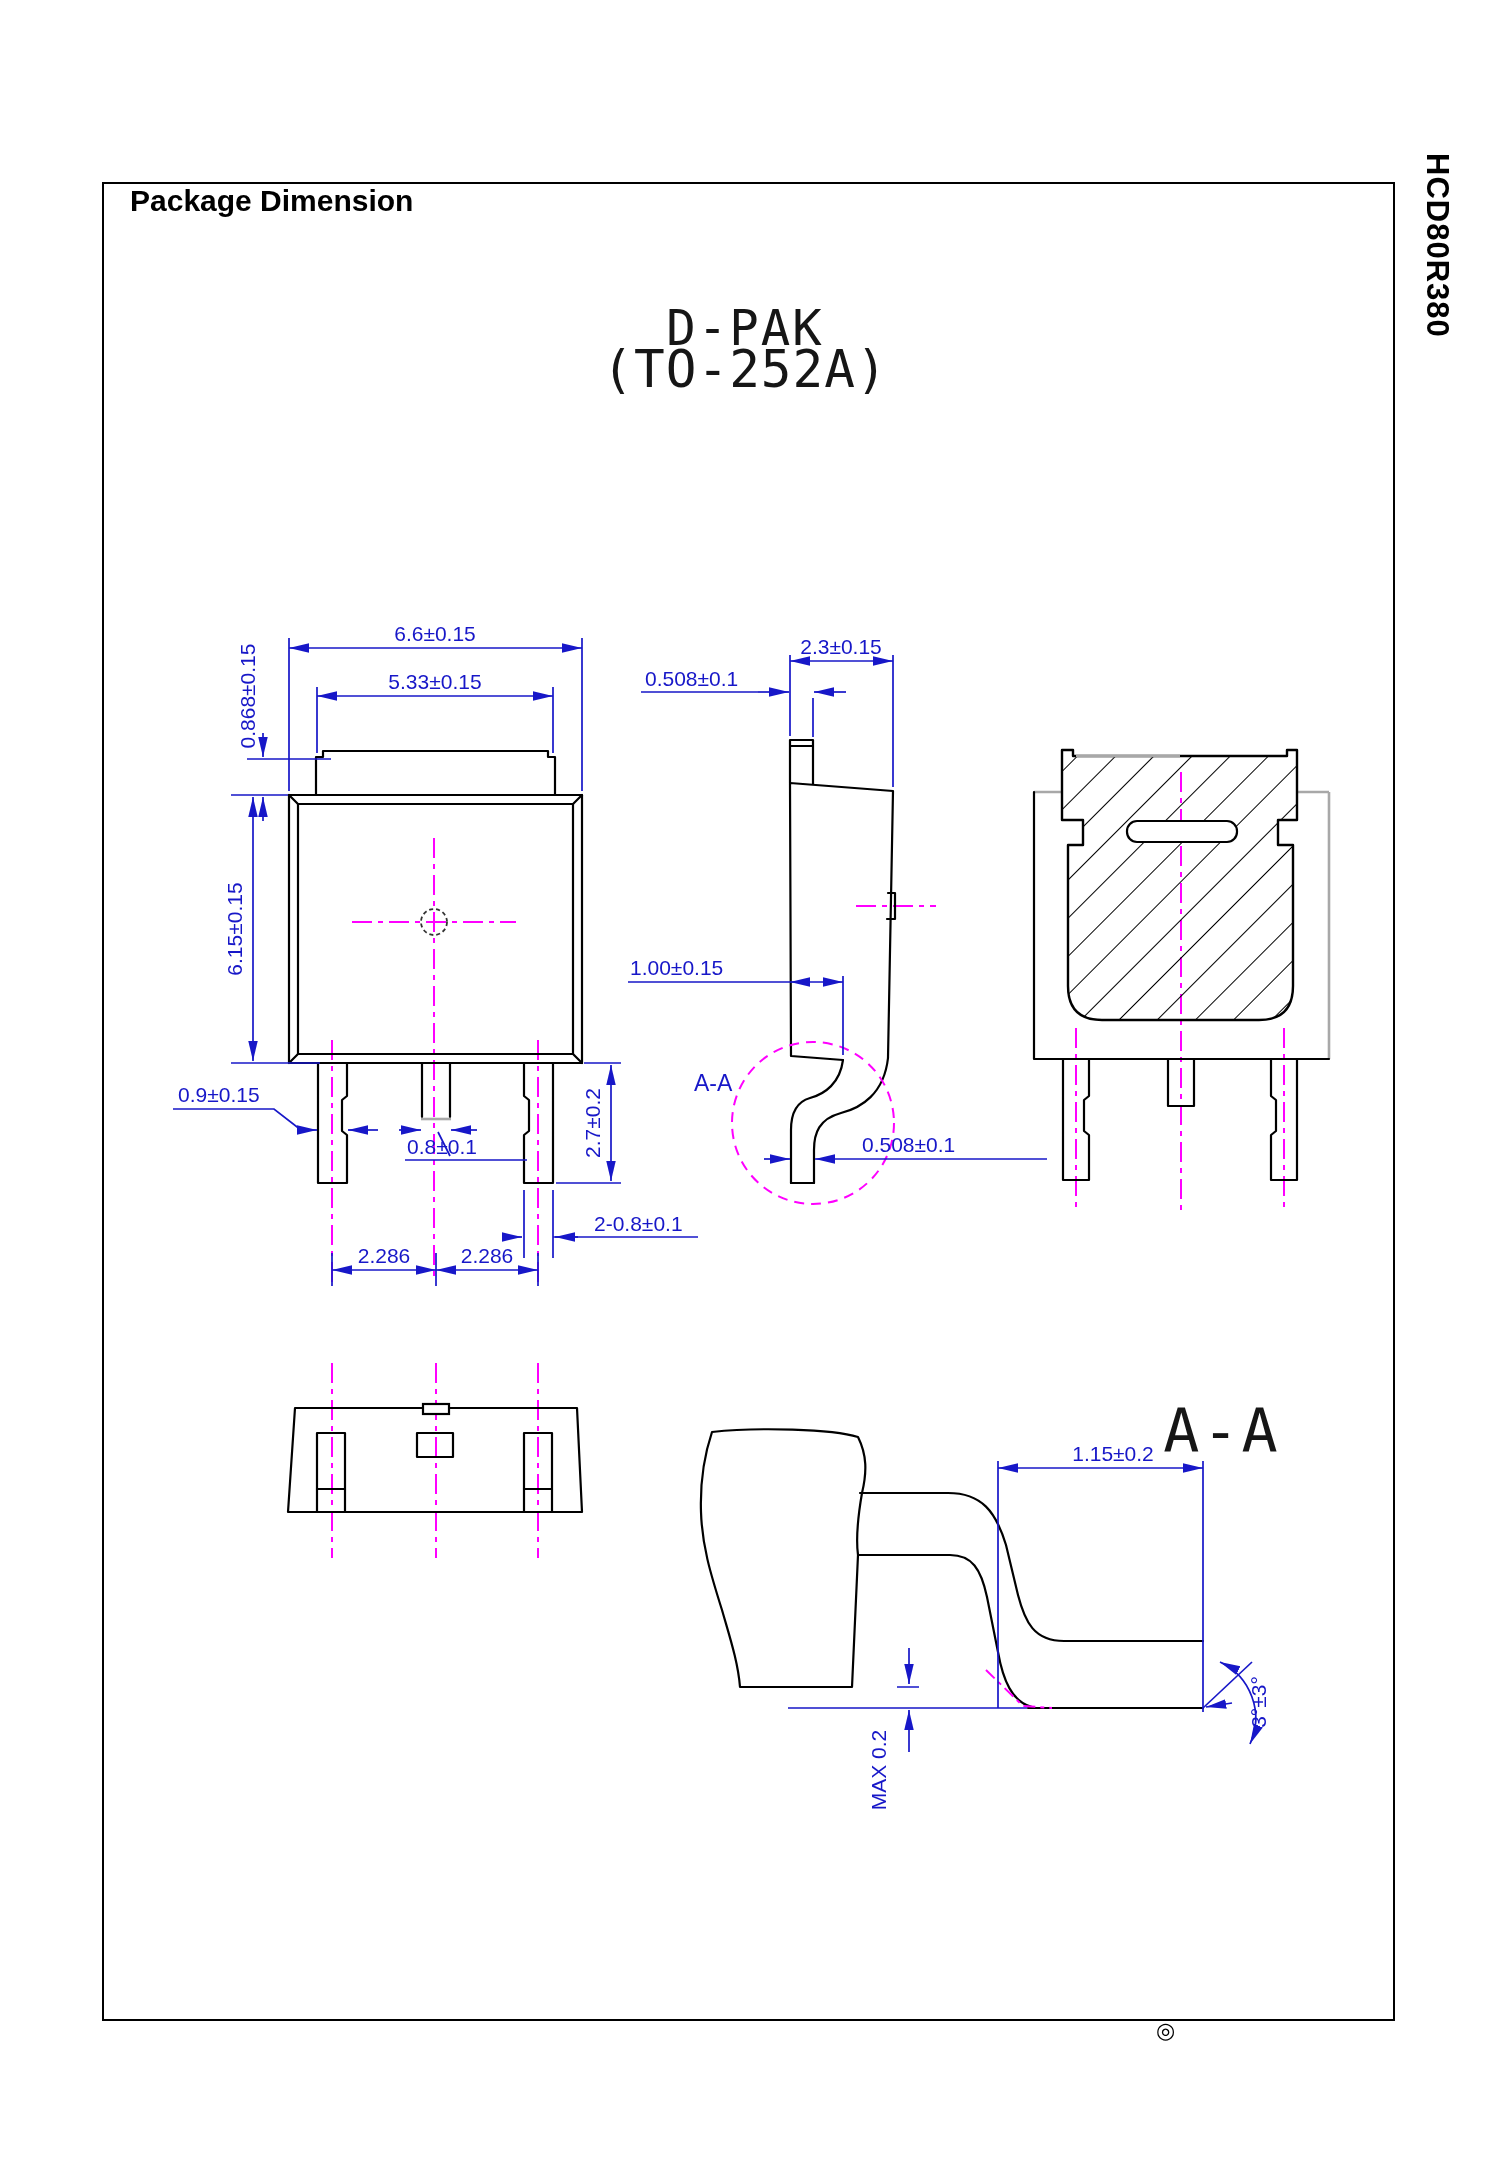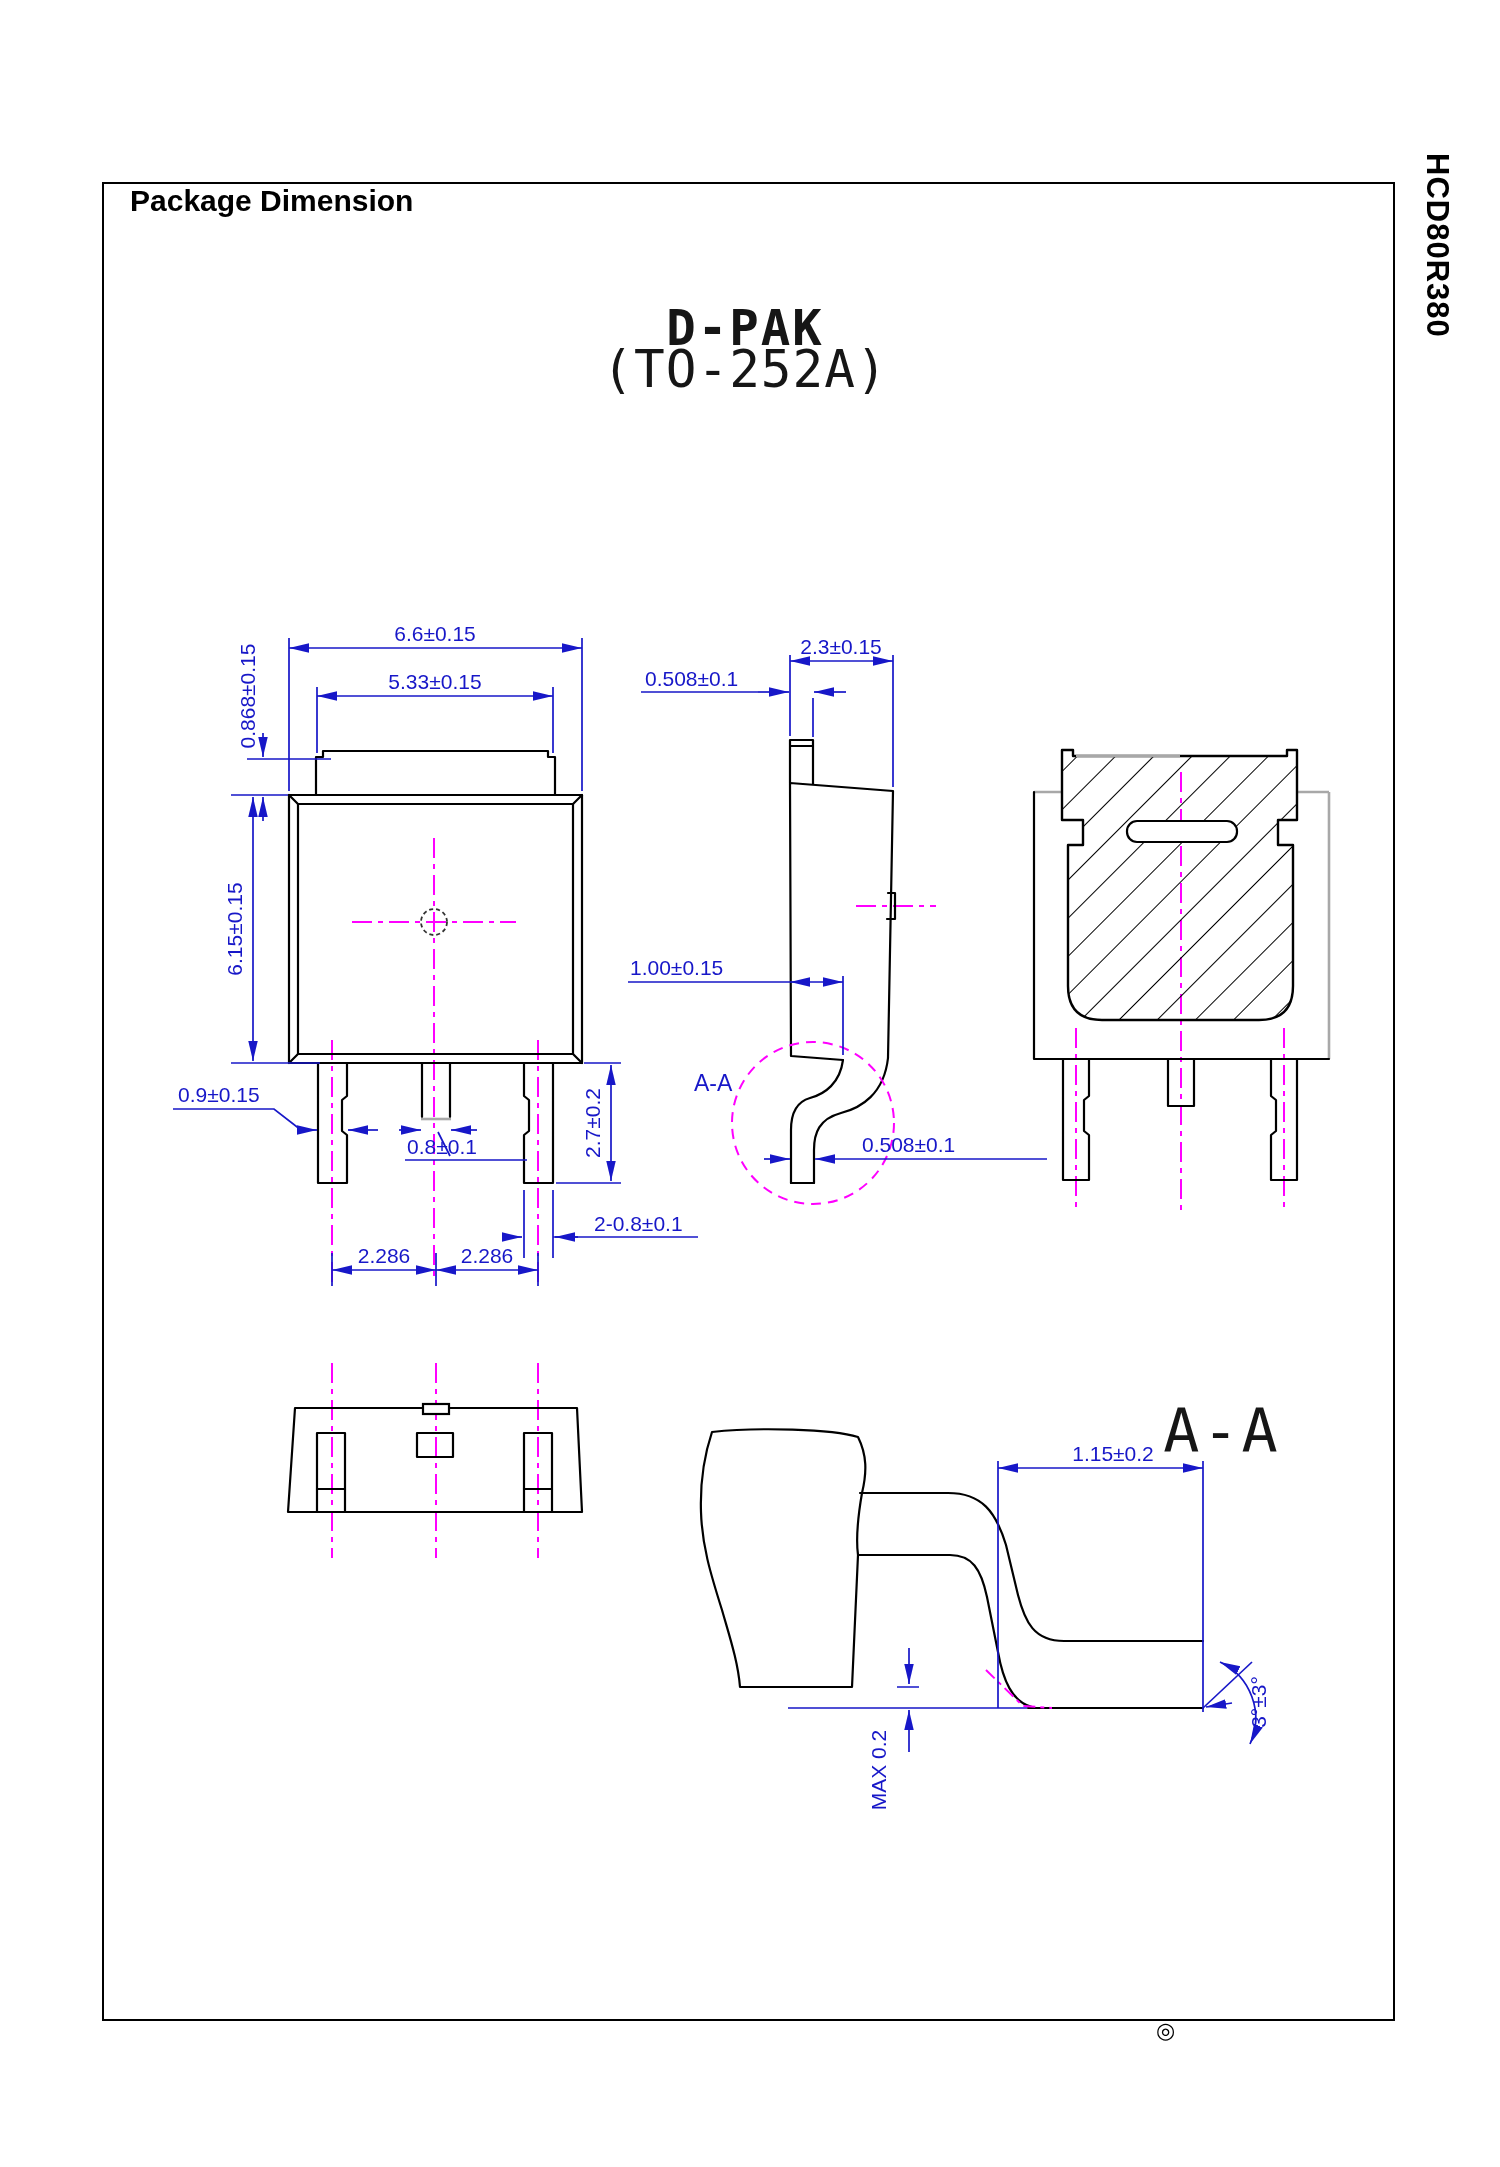--- a/index.html
+++ b/index.html
@@ -8,21 +8,21 @@
     --c-out:#000000;
     --c-gray:#a8a8a8;
   }
   html,body{margin:0;padding:0;background:#ffffff;}
   body{width:1500px;height:2167px;position:relative;font-family:"Liberation Sans",sans-serif;overflow:hidden;}
   .abs{position:absolute;}
   .page-border{left:102px;top:182px;width:1289px;height:1835px;border:2px solid #000;}
   .hdr{left:130px;top:184px;font-size:30px;font-weight:bold;color:#000;letter-spacing:0px;text-align:center;}
   .doccode{left:1455px;top:153px;transform:rotate(90deg);transform-origin:0 0;font-size:31px;font-weight:bold;color:#000;white-space:nowrap;letter-spacing:1px;}
   .cadtitle{font-family:"DejaVu Sans Mono",monospace;color:#161616;text-align:center;white-space:nowrap;}
-  .t1{left:570px;top:300px;width:350px;font-size:49px;letter-spacing:2px;font-weight:bold;}
+  .t1{left:570px;top:300px;width:350px;font-size:49px;letter-spacing:2px;}
   .t2{left:570px;top:340px;width:350px;font-size:51px;letter-spacing:1px;}
   .regmark{left:1156px;top:2018px;font-size:22px;color:#000;}
   svg{position:absolute;left:0;top:0;}
   svg text{font-family:"Liberation Sans","DejaVu Sans",sans-serif;}
   .dim-t{fill:var(--c-dim);font-size:21px;}
   .aa-lbl{fill:var(--c-dim);font-size:23px;}
   .cad-t{font-family:"DejaVu Sans Mono",monospace;fill:#161616;font-size:60px;letter-spacing:3px;}
   .k{stroke:var(--c-out);stroke-width:2.2;fill:none;stroke-linejoin:round;stroke-linecap:round;}
   .kf{stroke:var(--c-out);stroke-width:2.2;fill:#ffffff;}
   .b{stroke:var(--c-dim);stroke-width:1.7;fill:none;}

